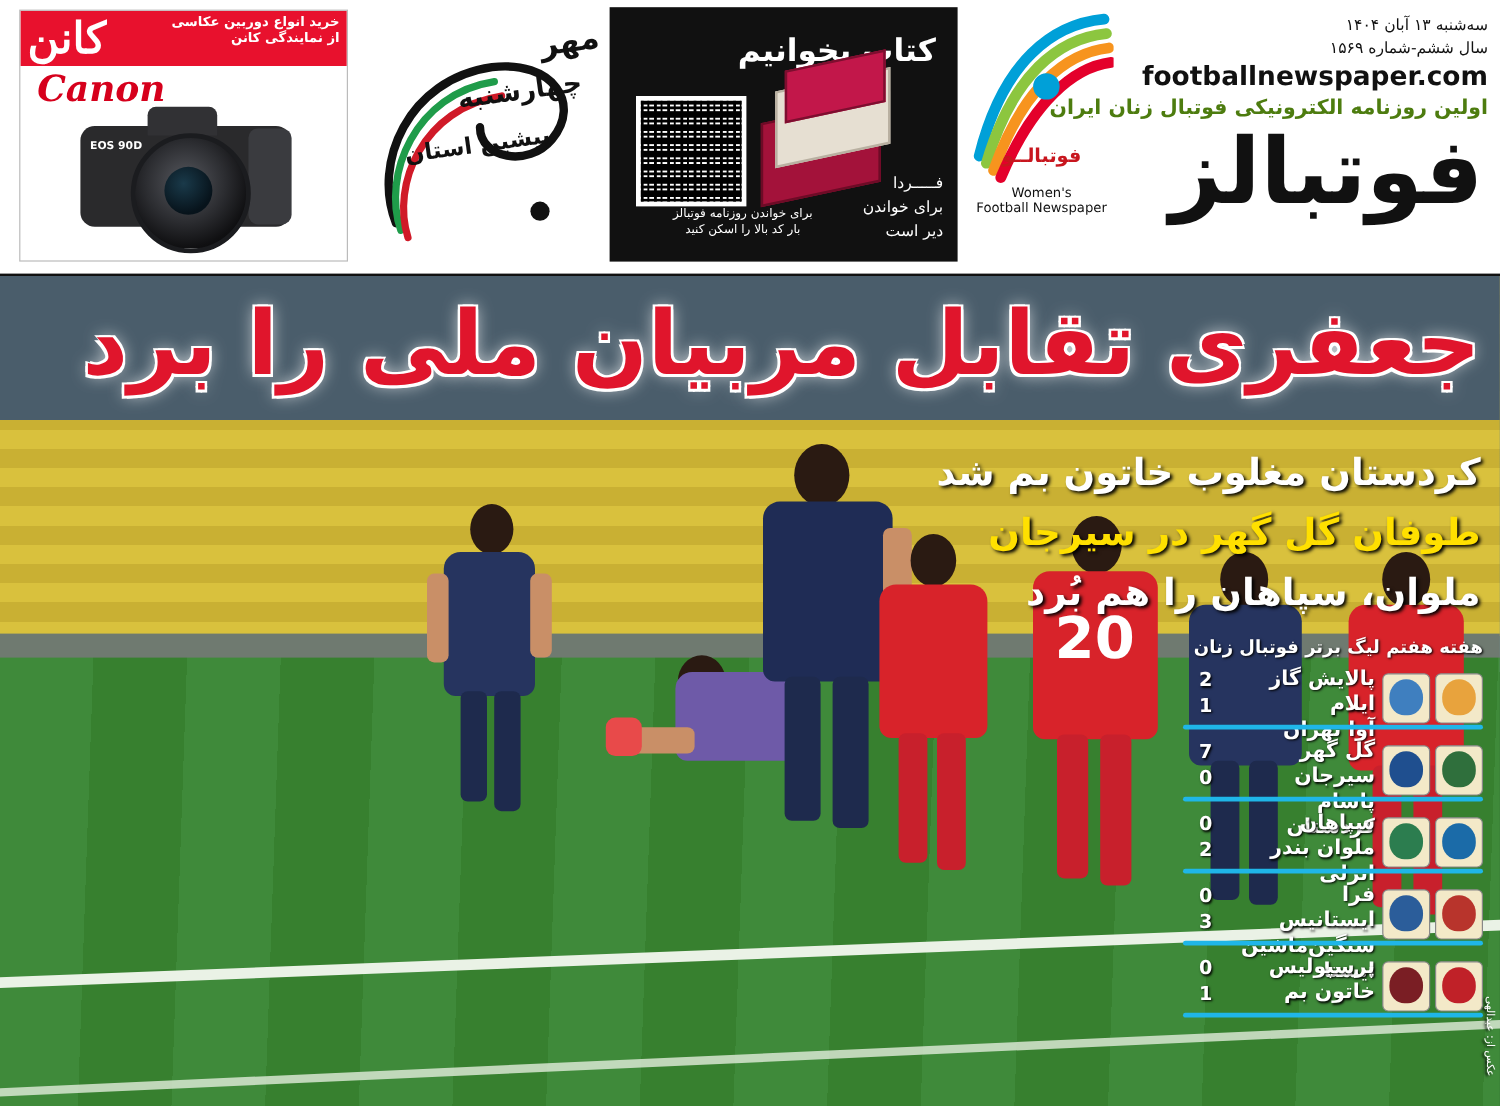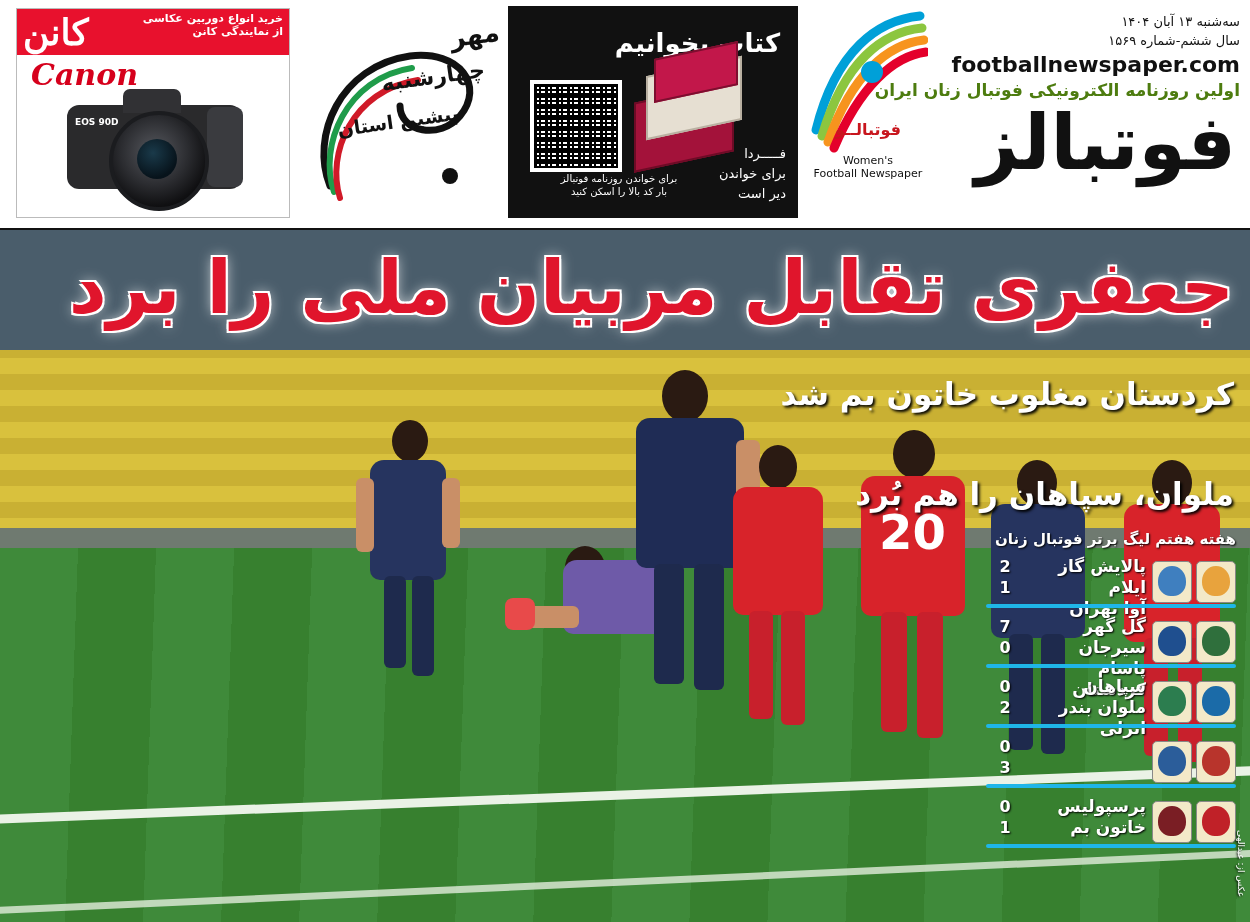--- a/index.html
+++ b/index.html
@@ -246,20 +246,21 @@
 
     <div class="pl" style="left:1110px;top:230px;width:130px;height:330px;">
       <div class="head" style="left:42px;top:0;width:40px;height:46px;"></div>
       <div class="torso" style="left:14px;top:44px;width:96px;height:138px;background:#d8232a;"></div>
       <div class="legr" style="left:34px;top:178px;width:24px;height:118px;"></div>
       <div class="legr" style="left:68px;top:178px;width:24px;height:124px;"></div>
     </div>
 
     <div class="headline">جعفری تقابل مربیان ملی را برد</div>
     <div class="sub1">کردستان مغلوب خاتون بم شد</div>
+    <div class="sub2">طوفان گل گهر در سیرجان</div>
     <div class="sub3">ملوان، سپاهان را هم بُرد</div>
 
     <div class="results">
       <div class="res-title">هفته هفتم لیگ برتر فوتبال زنان</div>
 
       <div class="res-row">
         <div class="res-badges">
           <div class="badge b1">
               <div class="crest" style="background:#e8a33d;"></div>
             </div>
@@ -320,20 +321,24 @@
 
       <div class="res-row">
         <div class="res-badges">
           <div class="badge b1">
               <div class="crest" style="background:#b8342c;"></div>
             </div>
           <div class="badge b2">
               <div class="crest" style="background:#2b5d9a;"></div>
             </div>
         </div>
+        <div class="res-names">
+          <div>فرا ایستانیس</div>
+          <div>سنگین‌ماشین ایستا</div>
+        </div>
         <div class="res-scores">
           <div>0</div>
           <div>3</div>
         </div>
         <div class="res-underline"></div>
       </div>
 
       <div class="res-row">
         <div class="res-badges">
           <div class="badge b1">

